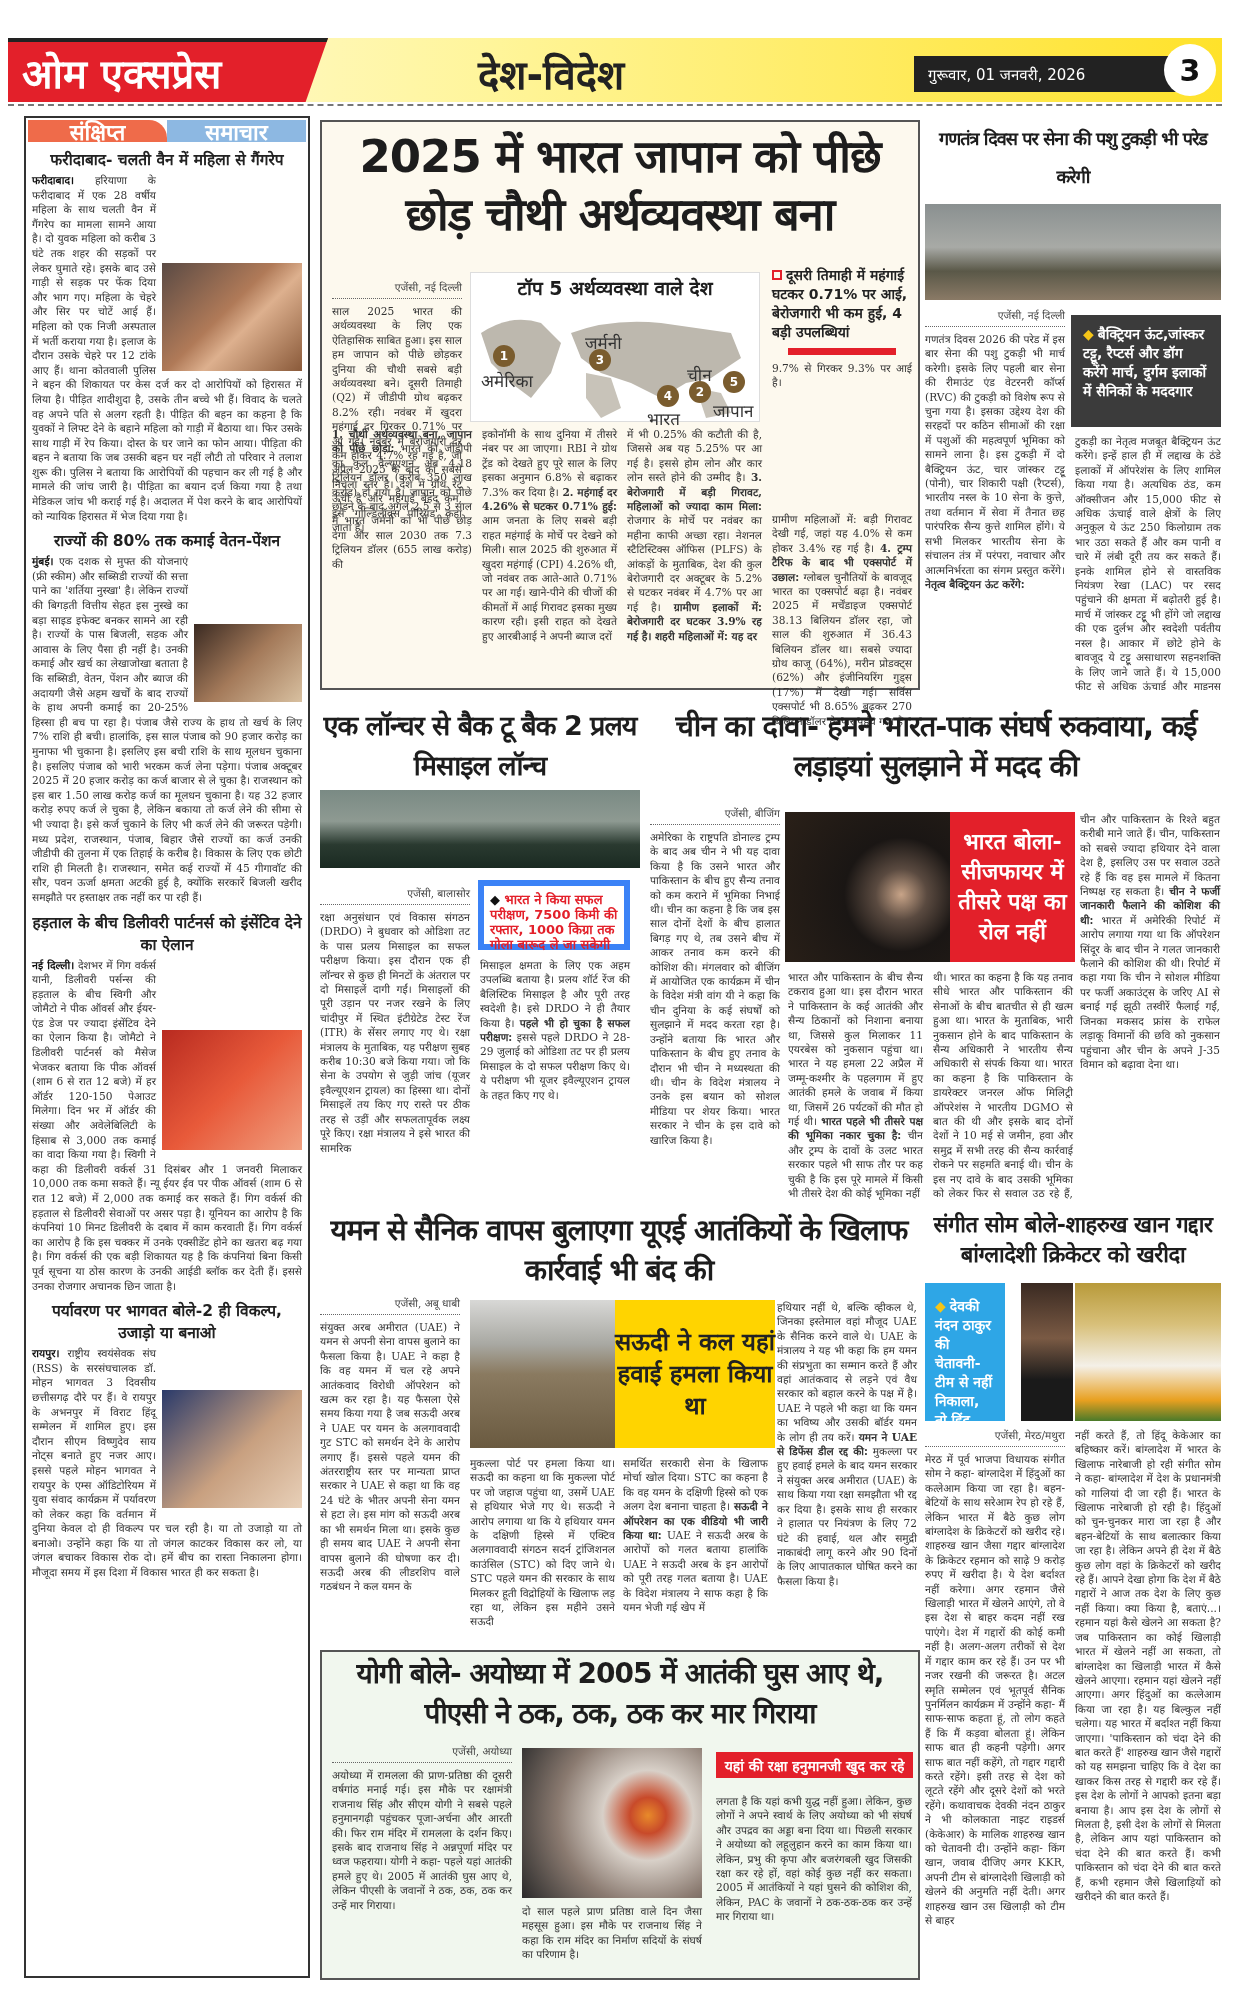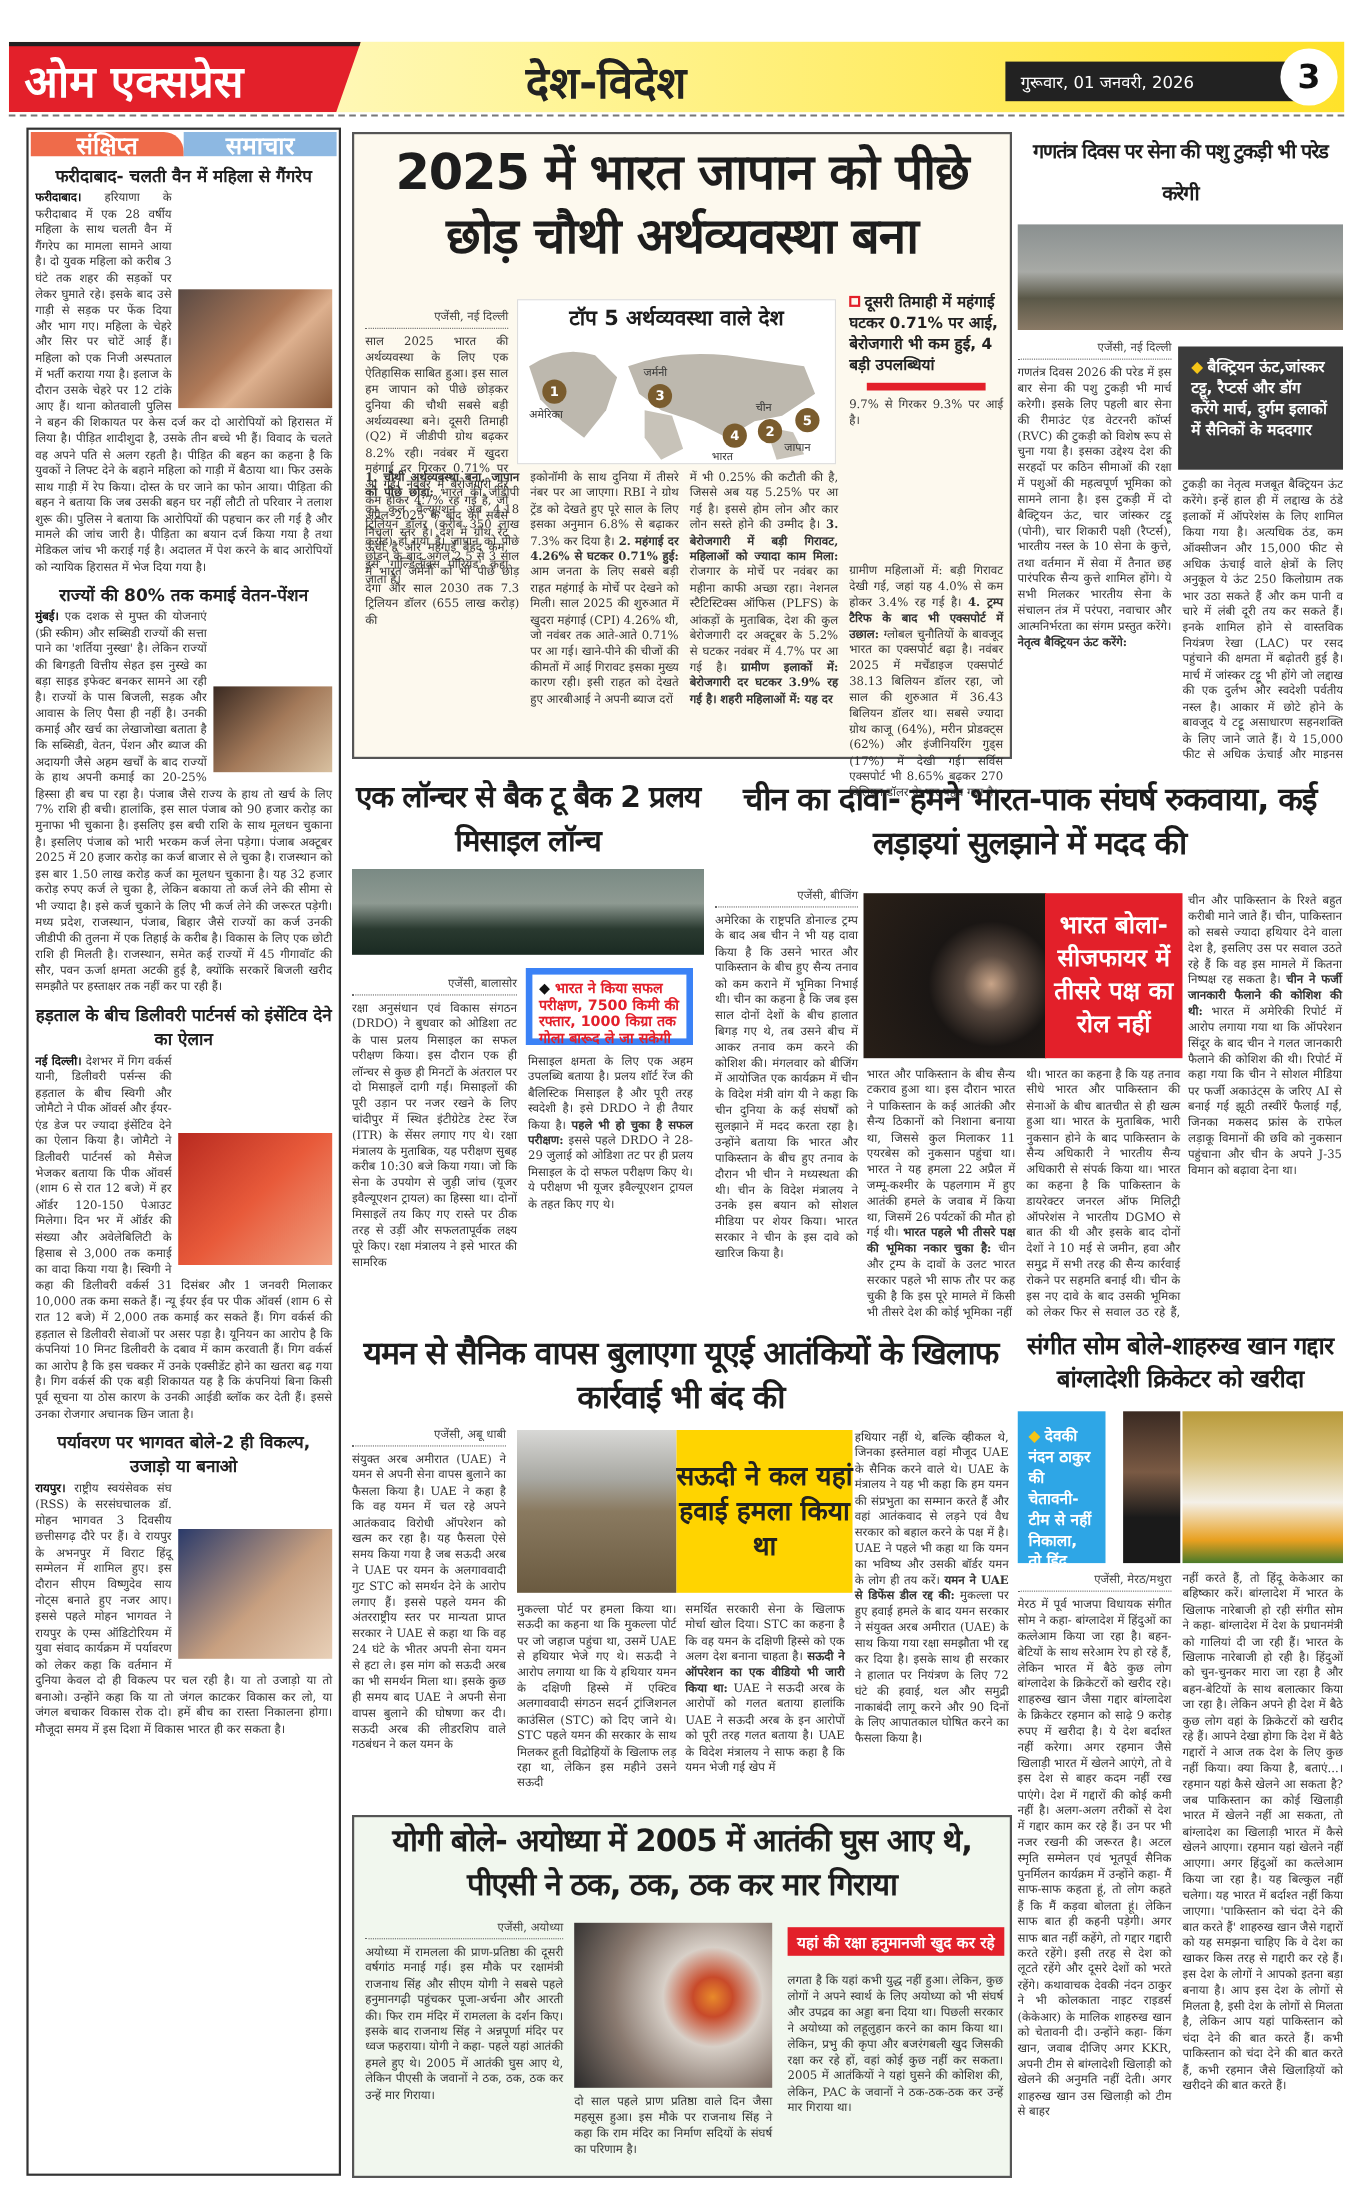--- a/index.html
+++ b/index.html
@@ -19,21 +19,21 @@
 .bt{font-size:10.6px;line-height:14.6px;text-align:justify;color:#333}
 .bt b{color:#111}
 .ph{background:linear-gradient(135deg,#7a5a48,#c89a7a 50%,#a46a4a);float:right;margin:3px 0 3px 6px}
 .box-main{left:320px;top:120px;width:600px;height:570px;background:#fdf9ee;border:2px solid #555}
 .hl{font-family:"DejaVu Sans",sans-serif;font-weight:bold;color:#1d1d1d;text-align:center;letter-spacing:-1px}
 .dl{font-size:10.5px;text-align:right;color:#444;border-bottom:1px dotted #666;padding-bottom:4px;margin-bottom:5px}
 .txt{font-size:10.6px;line-height:14.4px;text-align:justify;color:#333}
 .map{background:#fff;border:1px solid #ddd}
 .redbar{height:7px;background:#e3202a;margin:6px 16px}
 .pill{width:22px;height:22px;border-radius:50%;background:#7a5c2e;color:#fff;font:bold 12px "DejaVu Sans",sans-serif;display:flex;align-items:center;justify-content:center}
-.maplabel{font-size:10px;color:#333}
+.maplabel{font-size:17px;color:#333}
 .darkbox{background:#3b3b3b;color:#fff;font:bold 14px "DejaVu Sans",sans-serif;padding:10px 12px;line-height:19px}
 .diamond{color:#f5c518;margin-right:4px}
 .redbox{background:#e3202a;color:#fff;font:bold 22px "DejaVu Sans",sans-serif;text-align:center;line-height:30px;display:flex;align-items:center;justify-content:center}
 .yellowbox{background:#ffd400;color:#222;font:bold 24px "DejaVu Sans",sans-serif;text-align:center;line-height:32px;display:flex;align-items:center;justify-content:center}
 .bluebox{background:#2ea6e6;color:#fff;font:bold 14px "DejaVu Sans",sans-serif;padding:14px 10px;line-height:19px}
 .photo{overflow:hidden}
 .yogi-box{left:320px;top:1650px;width:600px;height:330px;background:#f1f7ee;border:2px solid #555}
 .tag{background:#e3202a;color:#fff;font:bold 14px "DejaVu Sans",sans-serif;display:flex;align-items:center;justify-content:center}
 </style>
 </head>

